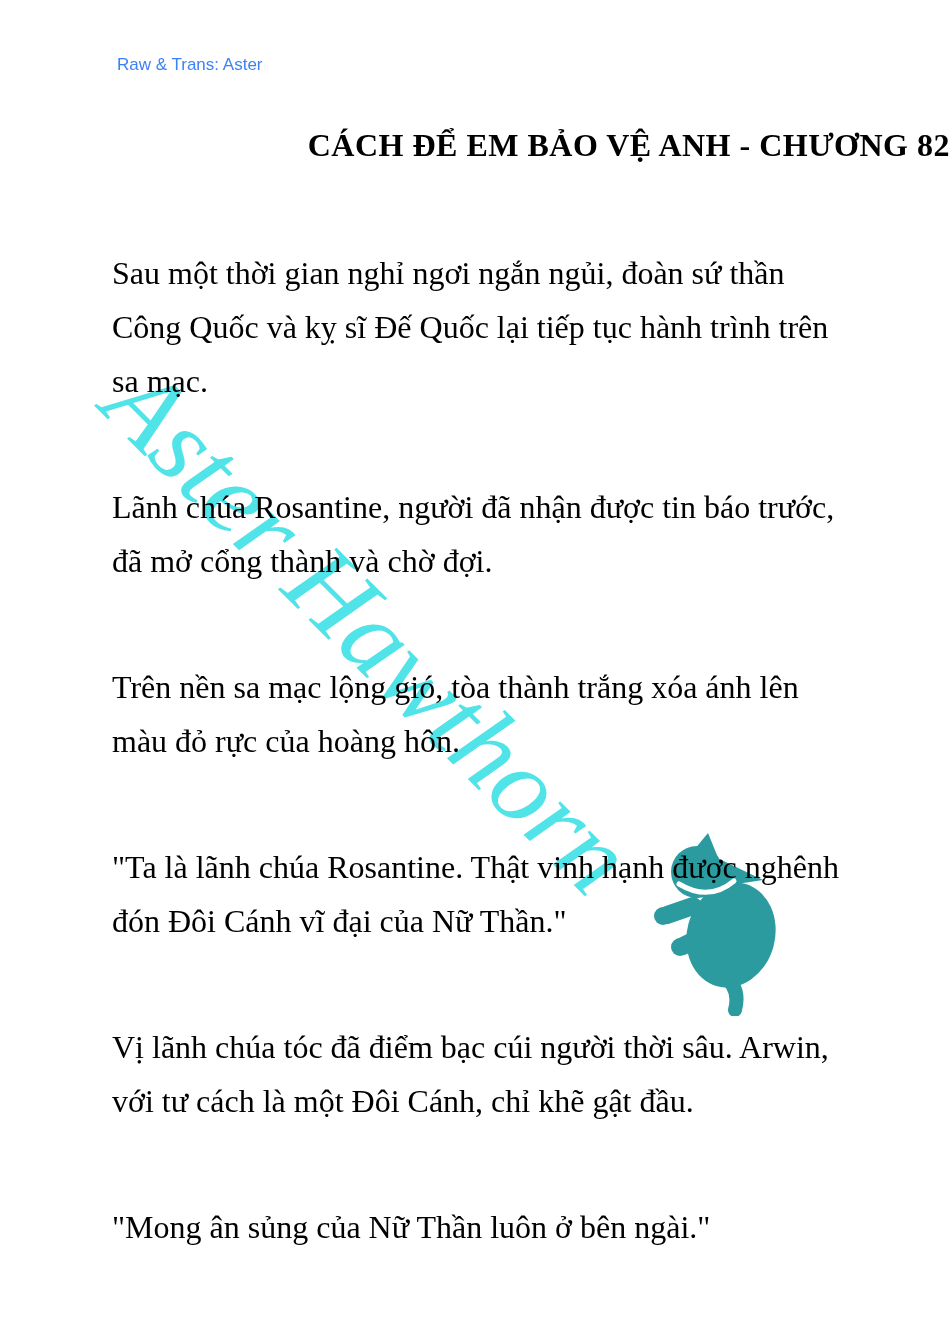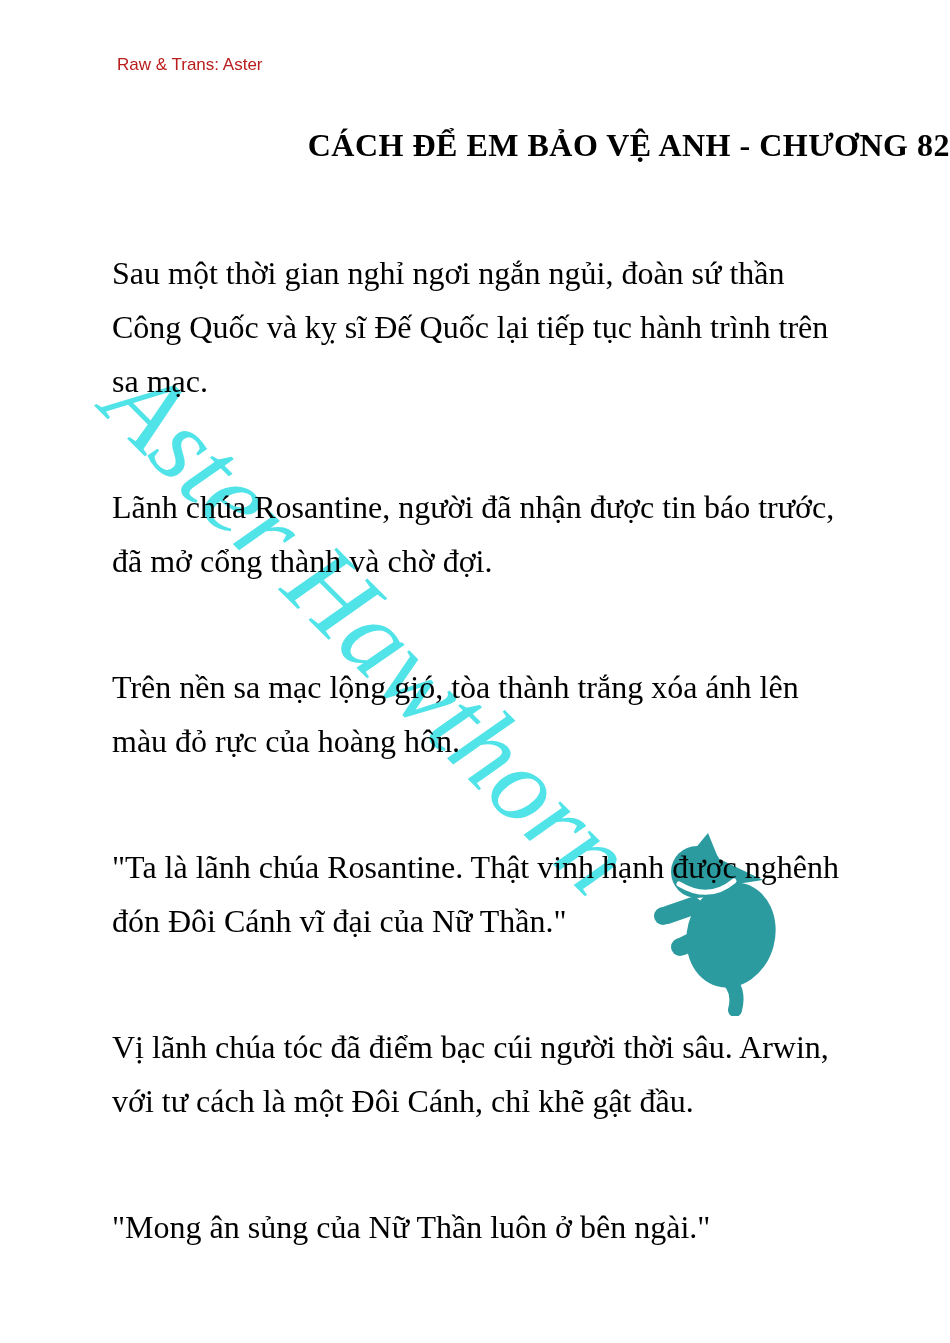--- a/index.html
+++ b/index.html
@@ -9,21 +9,21 @@
     background:#ffffff;
     overflow:hidden;
     font-family:"Liberation Serif", serif;
     color:#000;
   }
   .credit{
     position:absolute;
     left:117px;top:55px;
     font-family:"Liberation Sans", sans-serif;
     font-size:17px;
-    color:#b91c1c;
+    color:#3b82f6;
     z-index:3;
   }
   .title{
     position:absolute;
     left:0;right:0;top:106px;
     text-align:right;
     font-size:32px;
     font-weight:bold;
     letter-spacing:0.5px;
     z-index:3;

